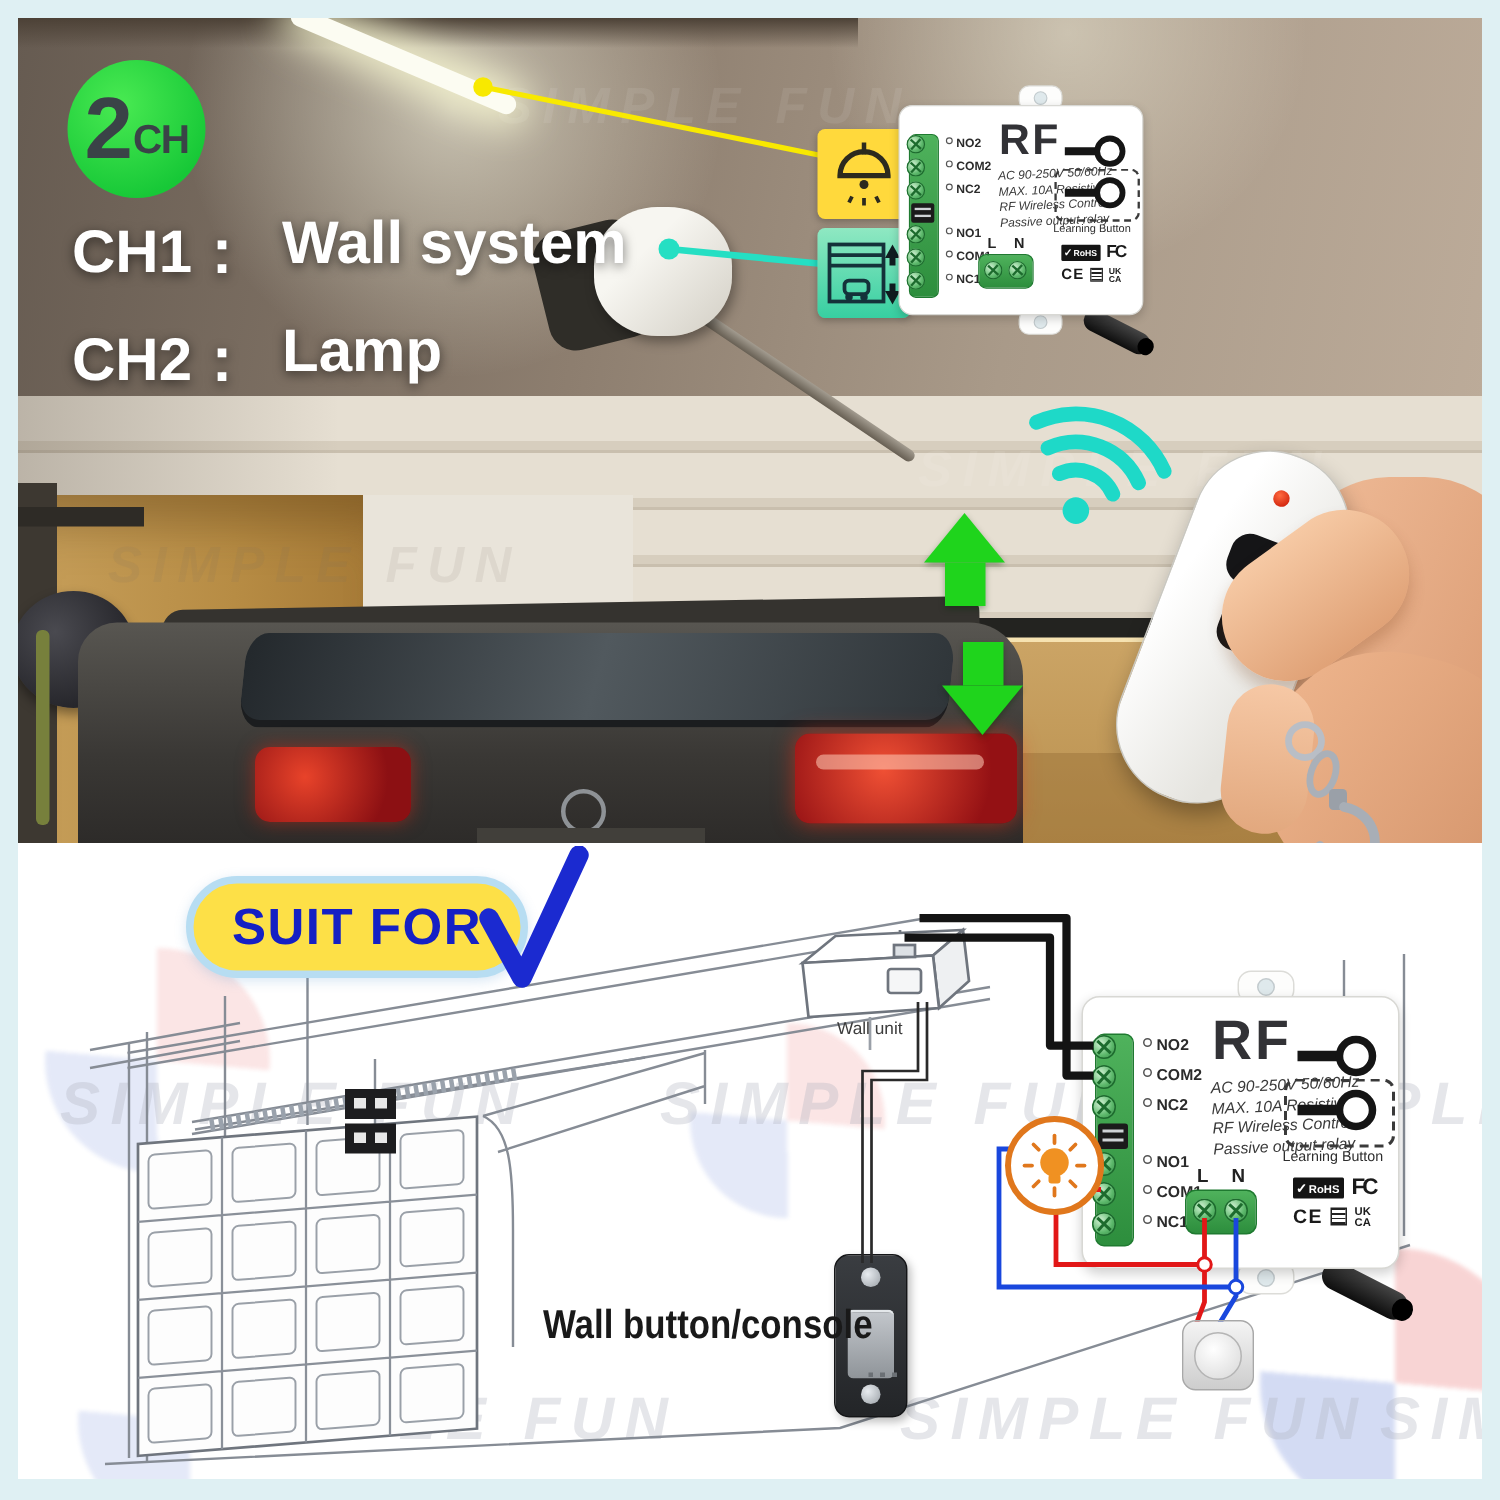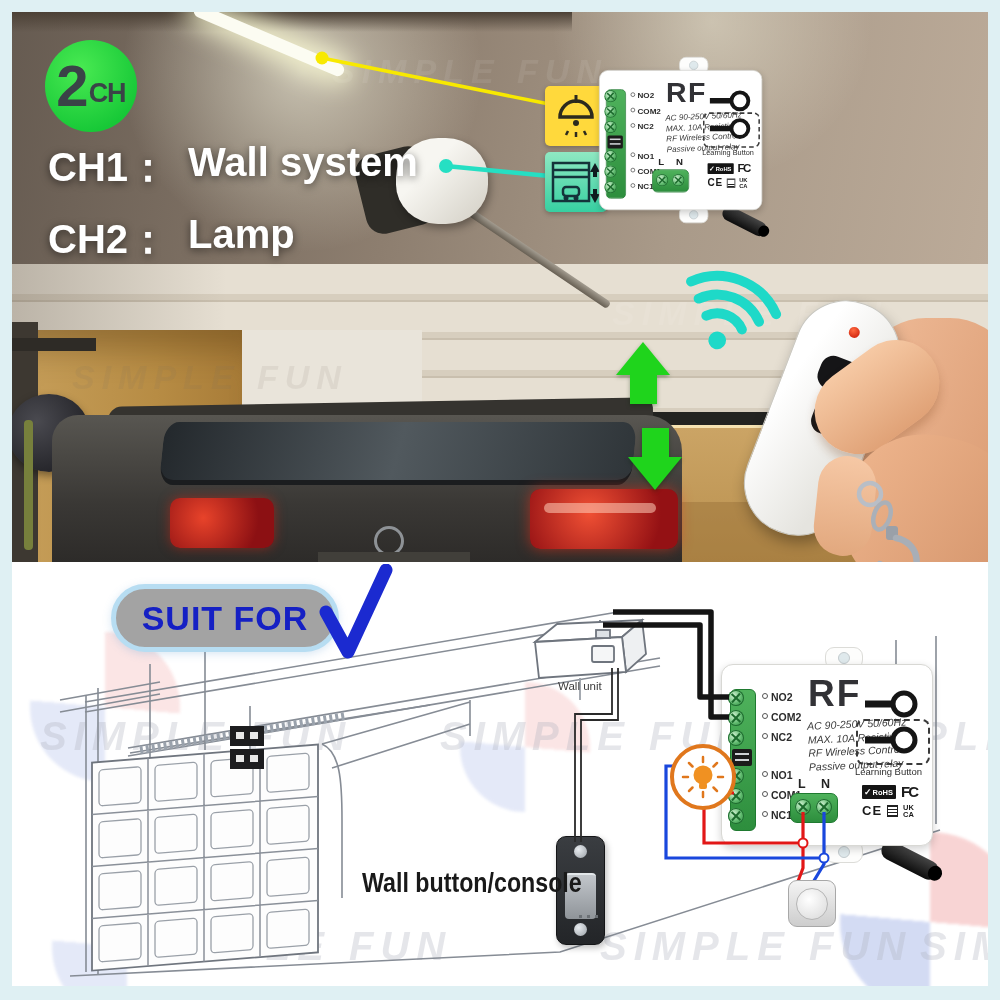--- a/index.html
+++ b/index.html
@@ -95,21 +95,21 @@
   
   .wm{position:absolute;font-weight:800;letter-spacing:7px;pointer-events:none;white-space:nowrap;font-style:italic;}
   .wm-ph{color:rgba(255,255,255,.08);font-size:34px;}
   .wm-dk{color:rgba(120,110,95,.1);font-size:34px;}
   .wm-bt{color:rgba(175,180,192,.33);font-size:40px;}
   .pinwheel{position:absolute;border-radius:50%;opacity:.12;filter:blur(1.5px);
     background:conic-gradient(#e03030 0 95deg, transparent 95deg 180deg, #2a50c8 180deg 275deg, transparent 275deg);}
 
   
   #bottom{position:absolute;left:12px;top:562px;width:976px;height:424px;background:#ffffff;overflow:hidden;}
-  .suit-pill{position:absolute;left:99px;top:22px;width:218px;height:58px;border-radius:36px;background:#a3a3a3;
+  .suit-pill{position:absolute;left:112px;top:22px;width:218px;height:58px;border-radius:36px;background:#fde047;
     border:5px solid #b7ddf2;display:flex;align-items:center;justify-content:center;
     font-size:34px;font-weight:800;color:#1520c4;letter-spacing:1px;box-shadow:0 2px 8px rgba(100,160,210,.25);}
   .suit-check{position:absolute;left:306px;top:2px;}
   .motor-label{position:absolute;left:546px;top:118px;font-size:11.5px;color:#3c3c3c;}
   .wallbtn-label{position:absolute;left:350px;top:306px;font-size:27px;font-weight:700;color:#191919;
     transform:scaleX(.86);transform-origin:0 50%;white-space:nowrap;}
   .wallbtn{position:absolute;left:544px;top:274px;width:47px;height:107px;border-radius:10px;
     background:linear-gradient(#3a3d41,#232528);border:1px solid #141517;box-shadow:2px 3px 6px rgba(0,0,0,.25);}
   .wb-screw{position:absolute;left:17px;width:13px;height:13px;border-radius:50%;background:radial-gradient(circle at 35% 35%,#e8ecf0,#9aa0a6);}
   .wb-btn{position:absolute;left:8px;top:36px;width:31px;height:44px;border-radius:4px;

